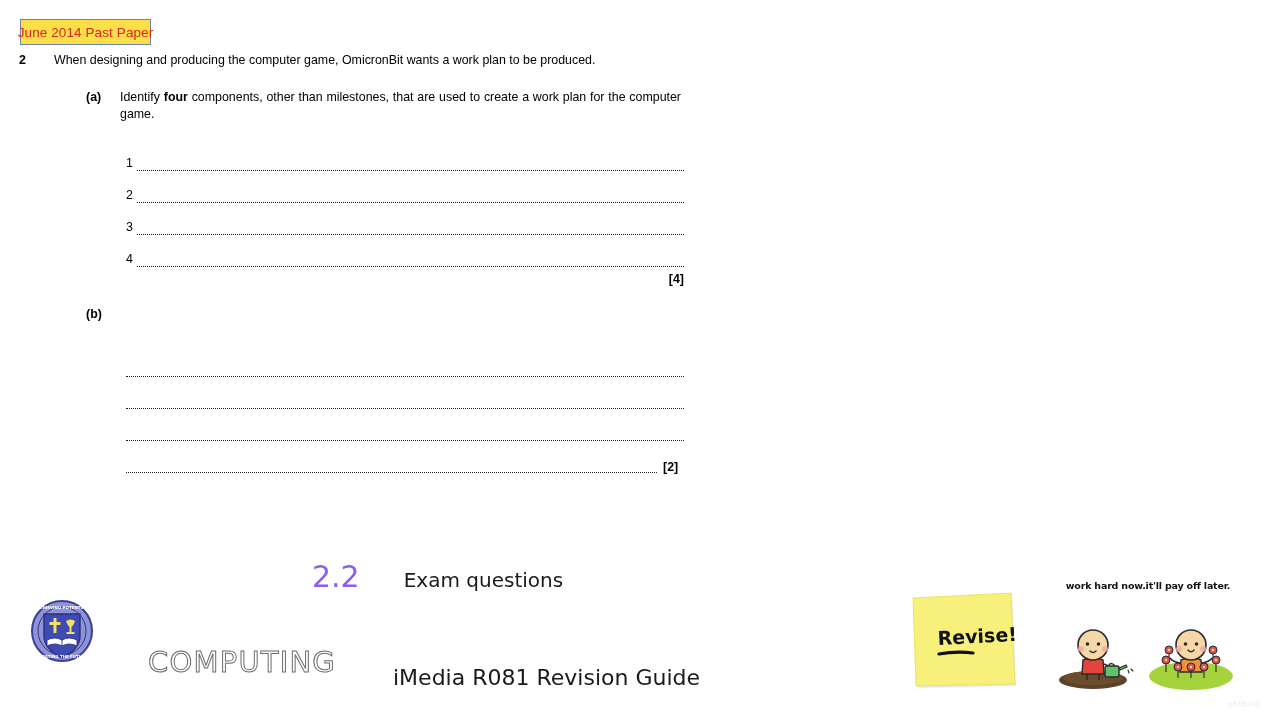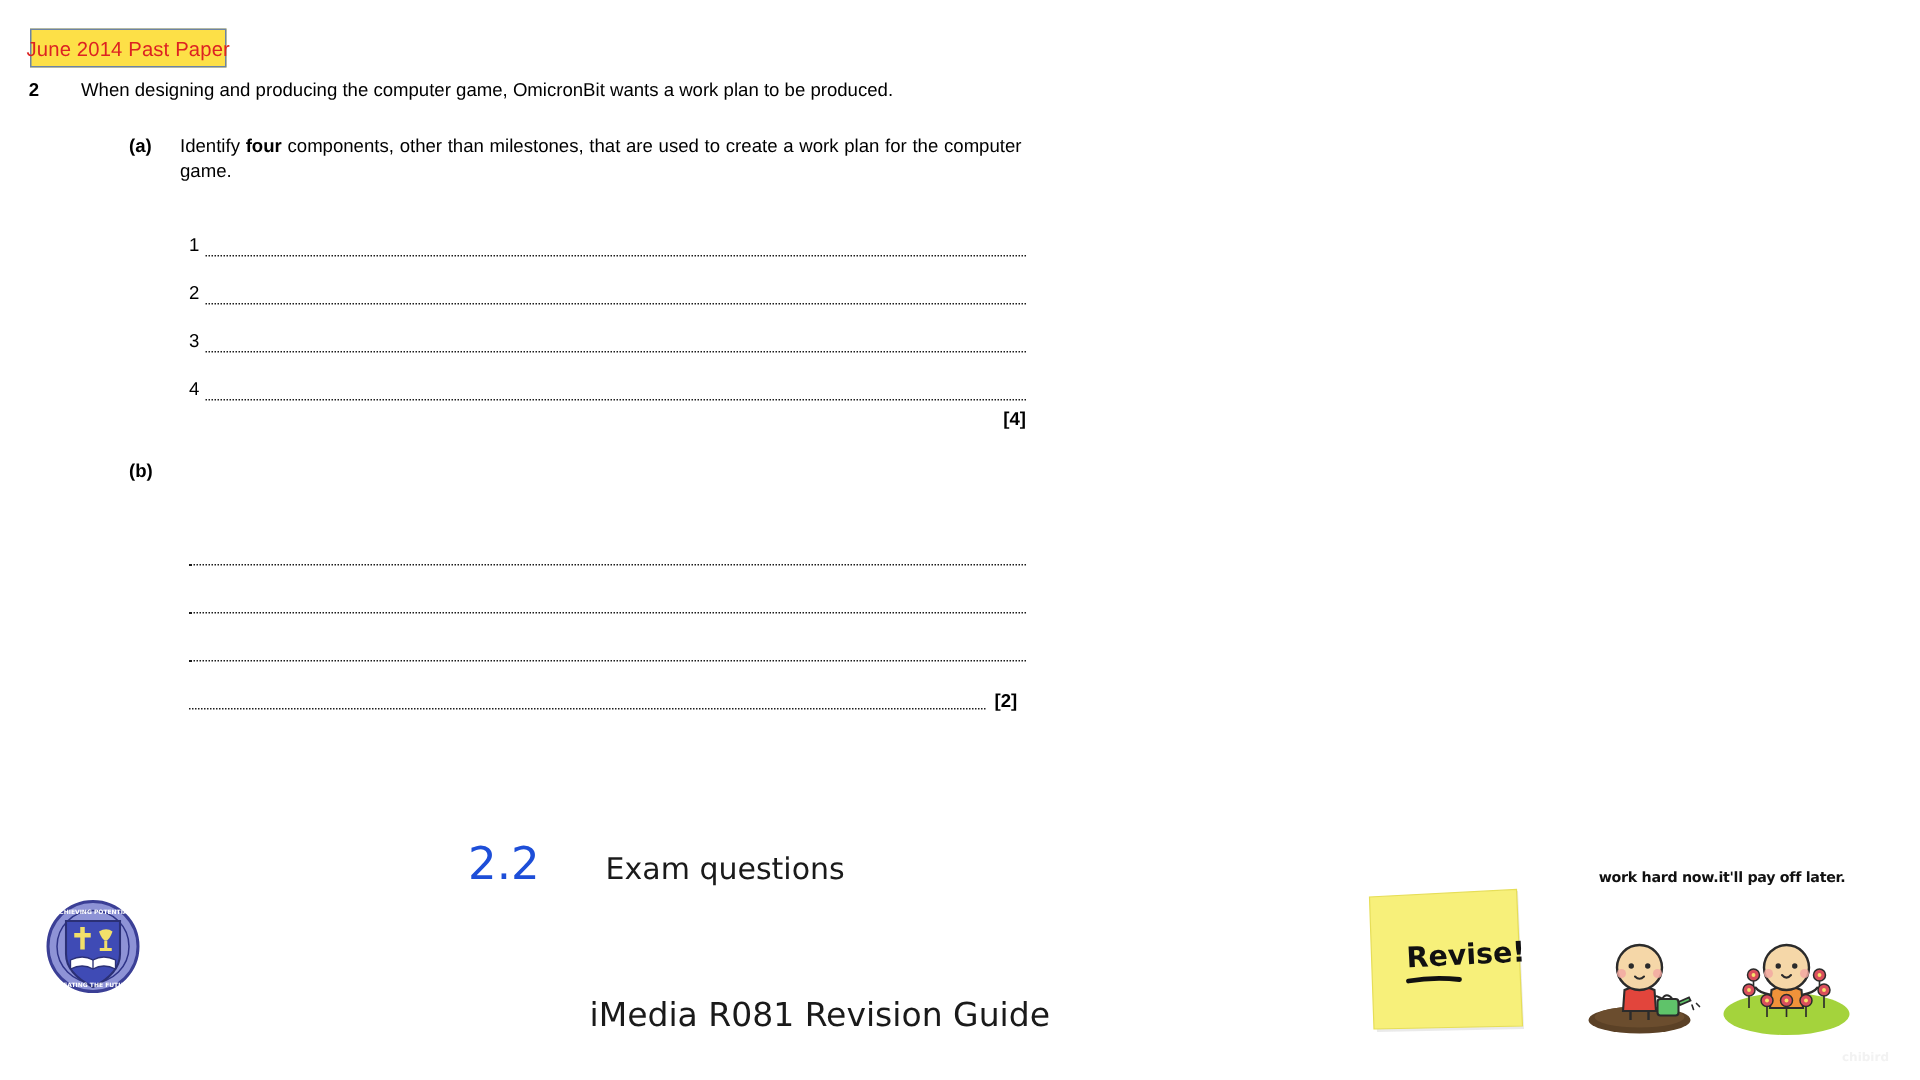--- a/index.html
+++ b/index.html
@@ -136,21 +136,21 @@
   .section-heading {
     position: absolute;
     left: 312px;
     top: 559px;
     display: flex;
     align-items: baseline;
     font-weight: 300;
   }
   .section-num {
     font-size: 30px;
-    color: #1d4ed8;
+    color: #8b5cf6;
     font-family: "DejaVu Sans", sans-serif;
     font-weight: 400;
   }
   .section-title {
     font-size: 20px;
     color: #1a1a1a;
     margin-left: 44px;
     font-family: "DejaVu Sans", sans-serif;
     font-weight: 400;
   }
@@ -339,20 +339,21 @@
 
       <path d="M17 41 q8 -4 15 0 q7 -4 15 0 l0 6 q-8 -4 -15 0 q-7 -4 -15 0 z" fill="#ffffff" stroke="#2b3076" stroke-width="0.9"></path>
       <path d="M32 41 v6" stroke="#2b3076" stroke-width="0.9" fill="none"></path>
 
       <text x="32" y="10" font-size="4" fill="#ffffff" text-anchor="middle" font-family="DejaVu Sans, sans-serif" font-weight="bold">ACHIEVING POTENTIAL</text>
       <text x="32" y="59" font-size="4" fill="#ffffff" text-anchor="middle" font-family="DejaVu Sans, sans-serif" font-weight="bold">CREATING THE FUTURE</text>
     </svg>
   </div>
 
 
+  <div class="logo-computing">COMPUTING</div>
 </div>
 
 <div class="sticky-note">
   <svg width="108" height="100" viewBox="0 0 108 100" aria-hidden="true">
     <polygon points="6,96 2,8 100,2 104,94" fill="#d9d9d9" opacity="0.55"></polygon>
     <polygon points="4,94 1,6 99,1 103,92" fill="#f7f07a" stroke="#e6de58" stroke-width="0.8"></polygon>
     <g>
       <text x="26" y="53" font-size="19" font-weight="bold" fill="#111111" font-family="DejaVu Sans, sans-serif" transform="rotate(-3 26 53)">Revise!</text>
       <path d="M27 62 q17 -3 34 -1" stroke="#111111" stroke-width="3.2" fill="none" stroke-linecap="round"></path>
     </g>

